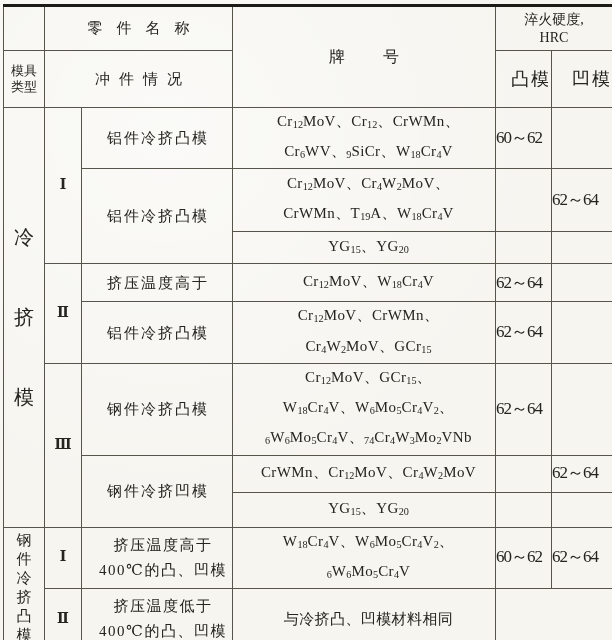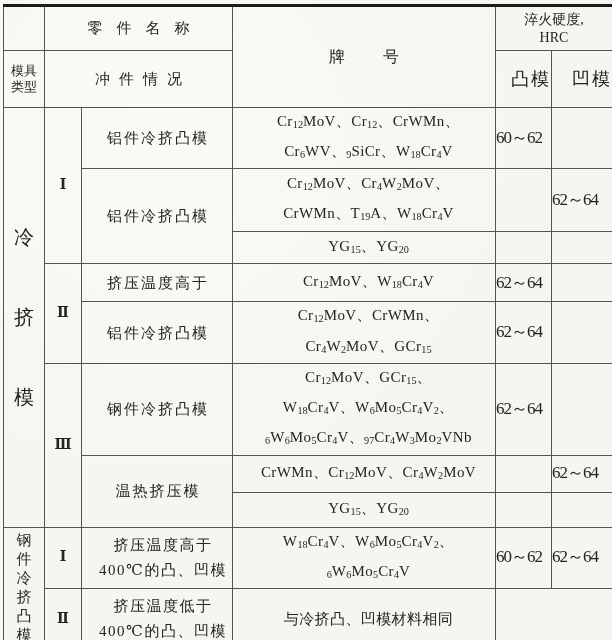--- a/index.html
+++ b/index.html
@@ -147,27 +147,27 @@
 Cr<span class="dg">4</span>W<span class="dg">2</span>MoV、GCr<span class="dg">15</span></td>
       <td class="hrc-c">62～64</td>
       <td class="hrc-c edge"></td>
     </tr>
 
     <tr style="height:82px">
       <td rowspan="3" class="grp">Ⅲ</td>
       <td class="part">钢件冷挤凸模</td>
       <td class="grade">Cr<span class="dg">12</span>MoV、GCr<span class="dg">15</span>、
 W<span class="dg">18</span>Cr<span class="dg">4</span>V、W<span class="dg">6</span>Mo<span class="dg">5</span>Cr<span class="dg">4</span>V<span class="dg">2</span>、
-<span class="dg">6</span>W<span class="dg">6</span>Mo<span class="dg">5</span>Cr<span class="dg">4</span>V、<span class="dg">97</span>Cr<span class="dg">4</span>W<span class="dg">3</span>Mo<span class="dg">2</span>VNb</td>
+<span class="dg">6</span>W<span class="dg">6</span>Mo<span class="dg">5</span>Cr<span class="dg">4</span>V、<span class="dg">74</span>Cr<span class="dg">4</span>W<span class="dg">3</span>Mo<span class="dg">2</span>VNb</td>
       <td class="hrc-c">62～64</td>
       <td class="hrc-c edge"></td>
     </tr>
 
     <tr style="height:37px">
-      <td rowspan="2" class="part">温热挤压模</td>
+      <td rowspan="2" class="part">钢件冷挤凹模</td>
       <td class="grade">CrWMn、Cr<span class="dg">12</span>MoV、Cr<span class="dg">4</span>W<span class="dg">2</span>MoV</td>
       <td class="hrc-c"></td>
       <td class="hrc-c edge">62～64</td>
     </tr>
 
     <tr style="height:35px">
       <td class="grade">YG<span class="dg">15</span>、YG<span class="dg">20</span></td>
       <td class="hrc-c"></td>
       <td class="hrc-c edge"></td>
     </tr>

